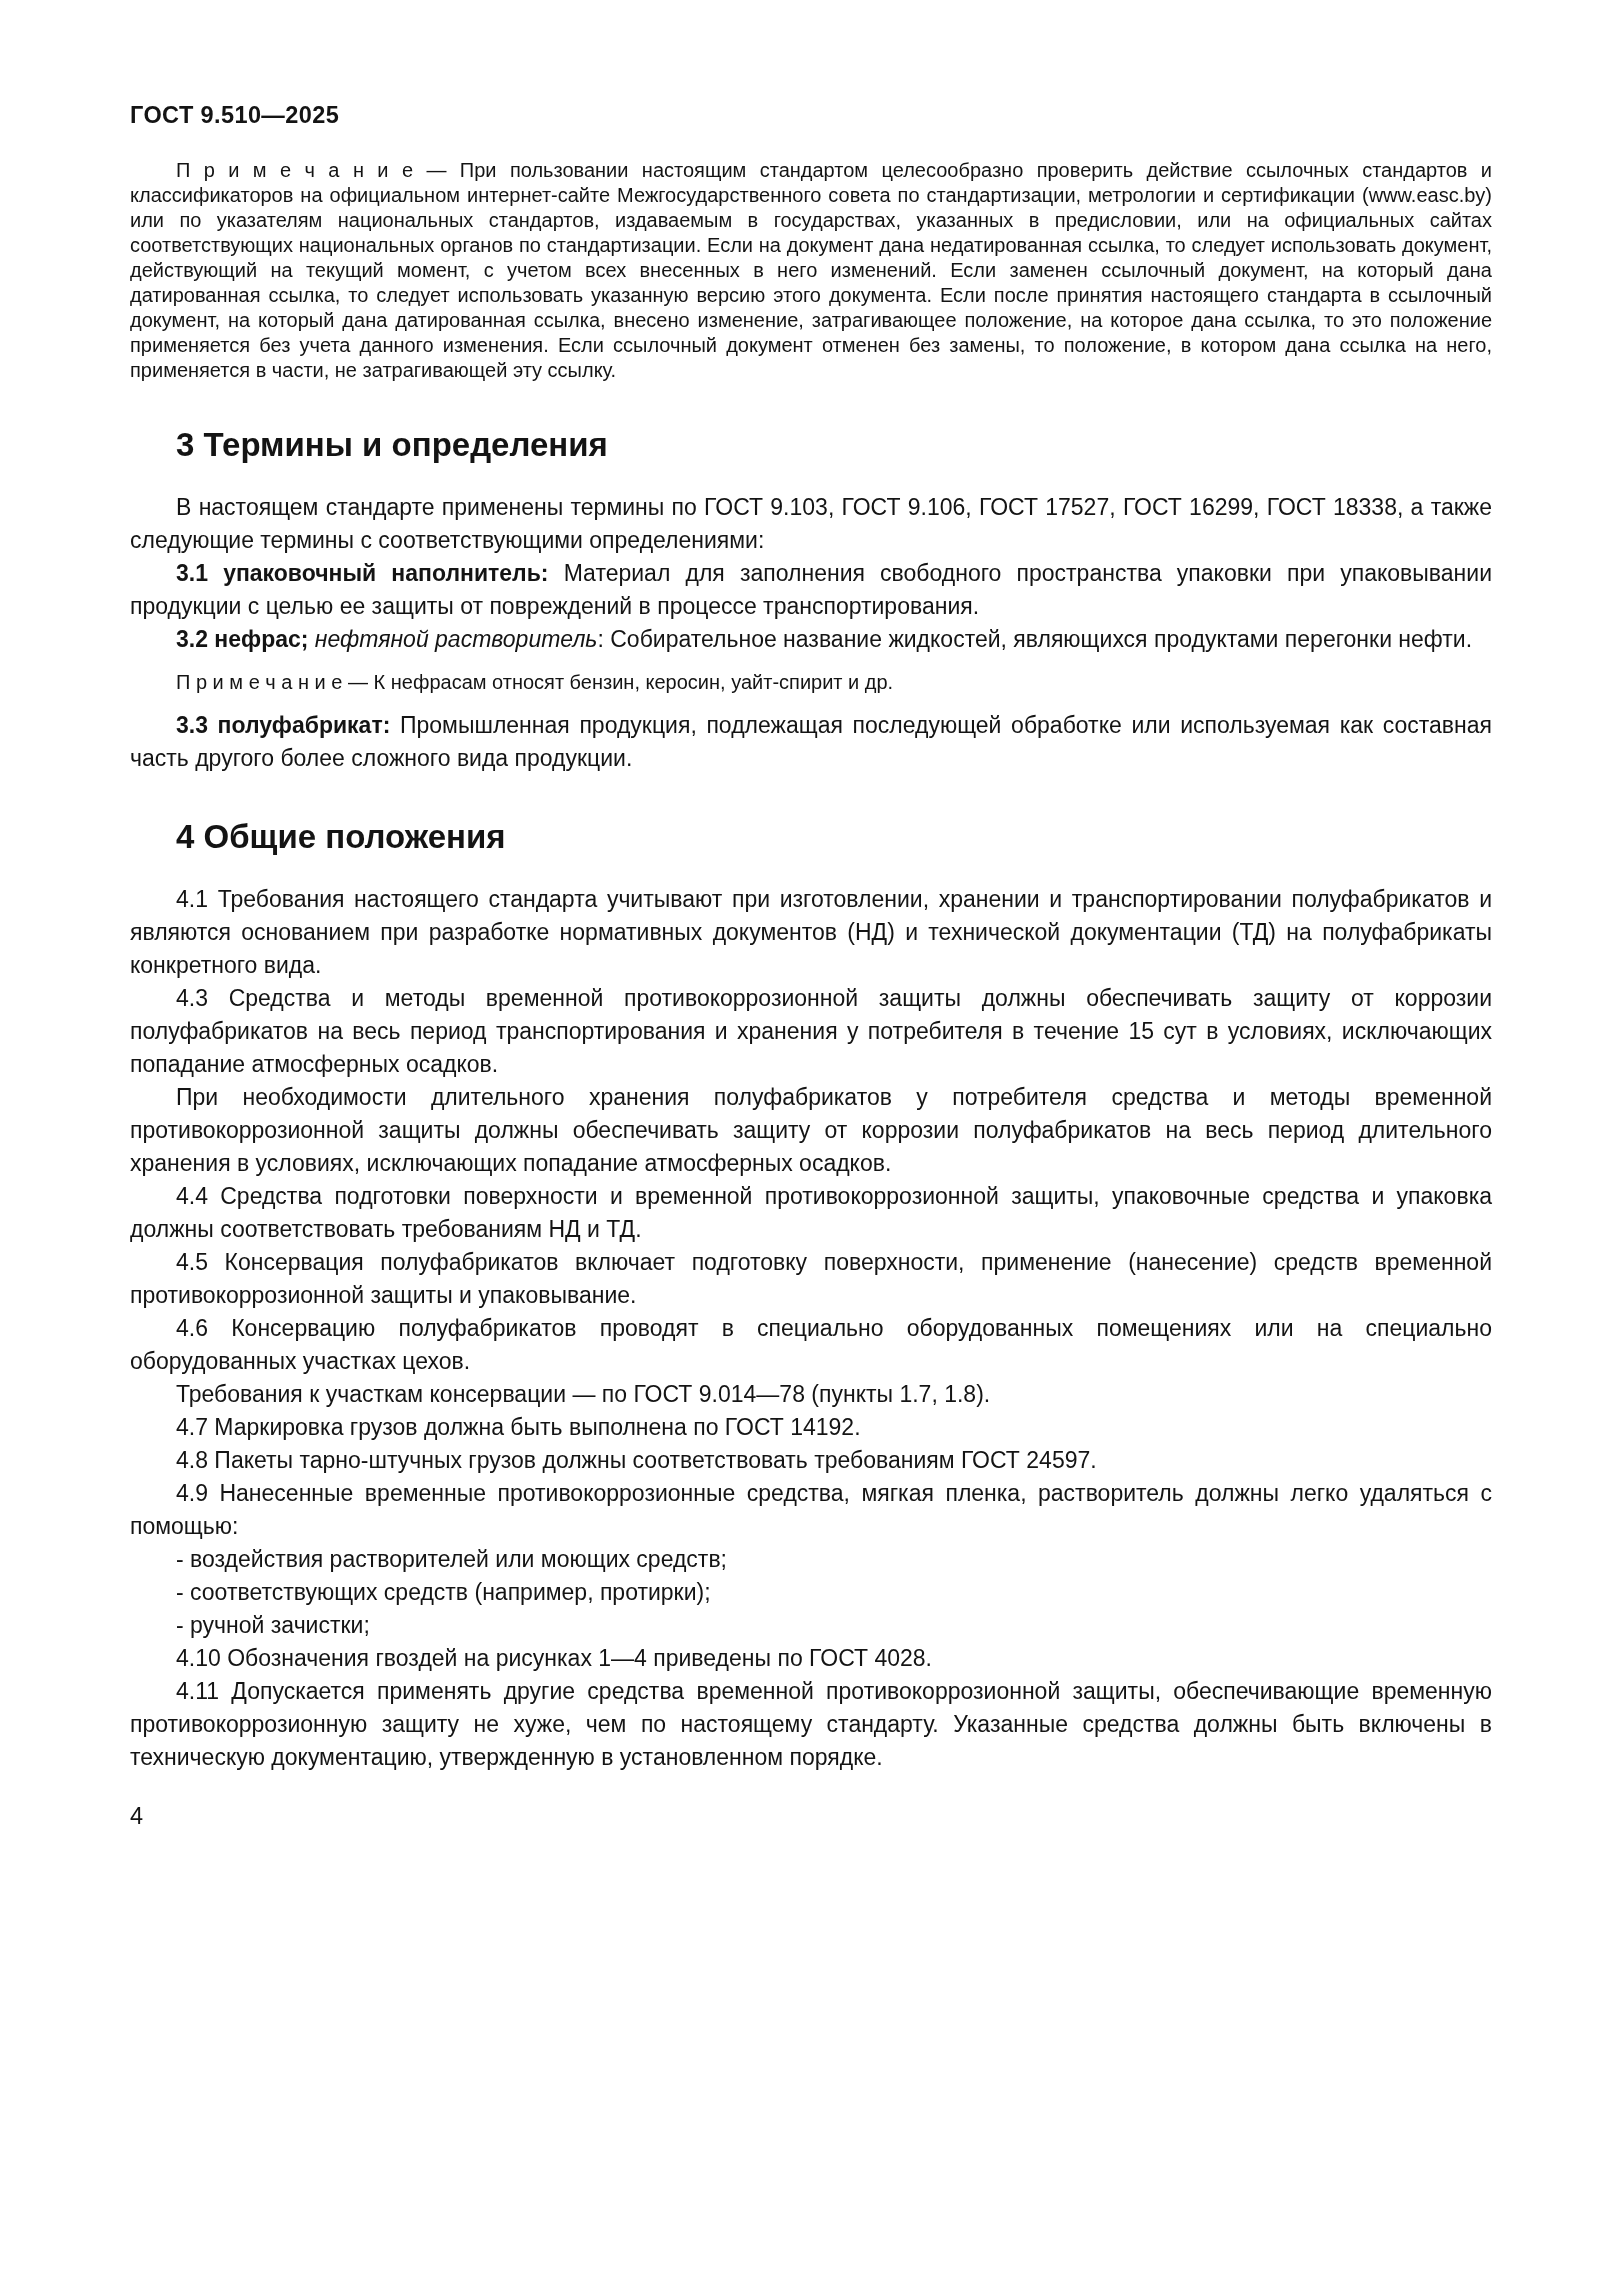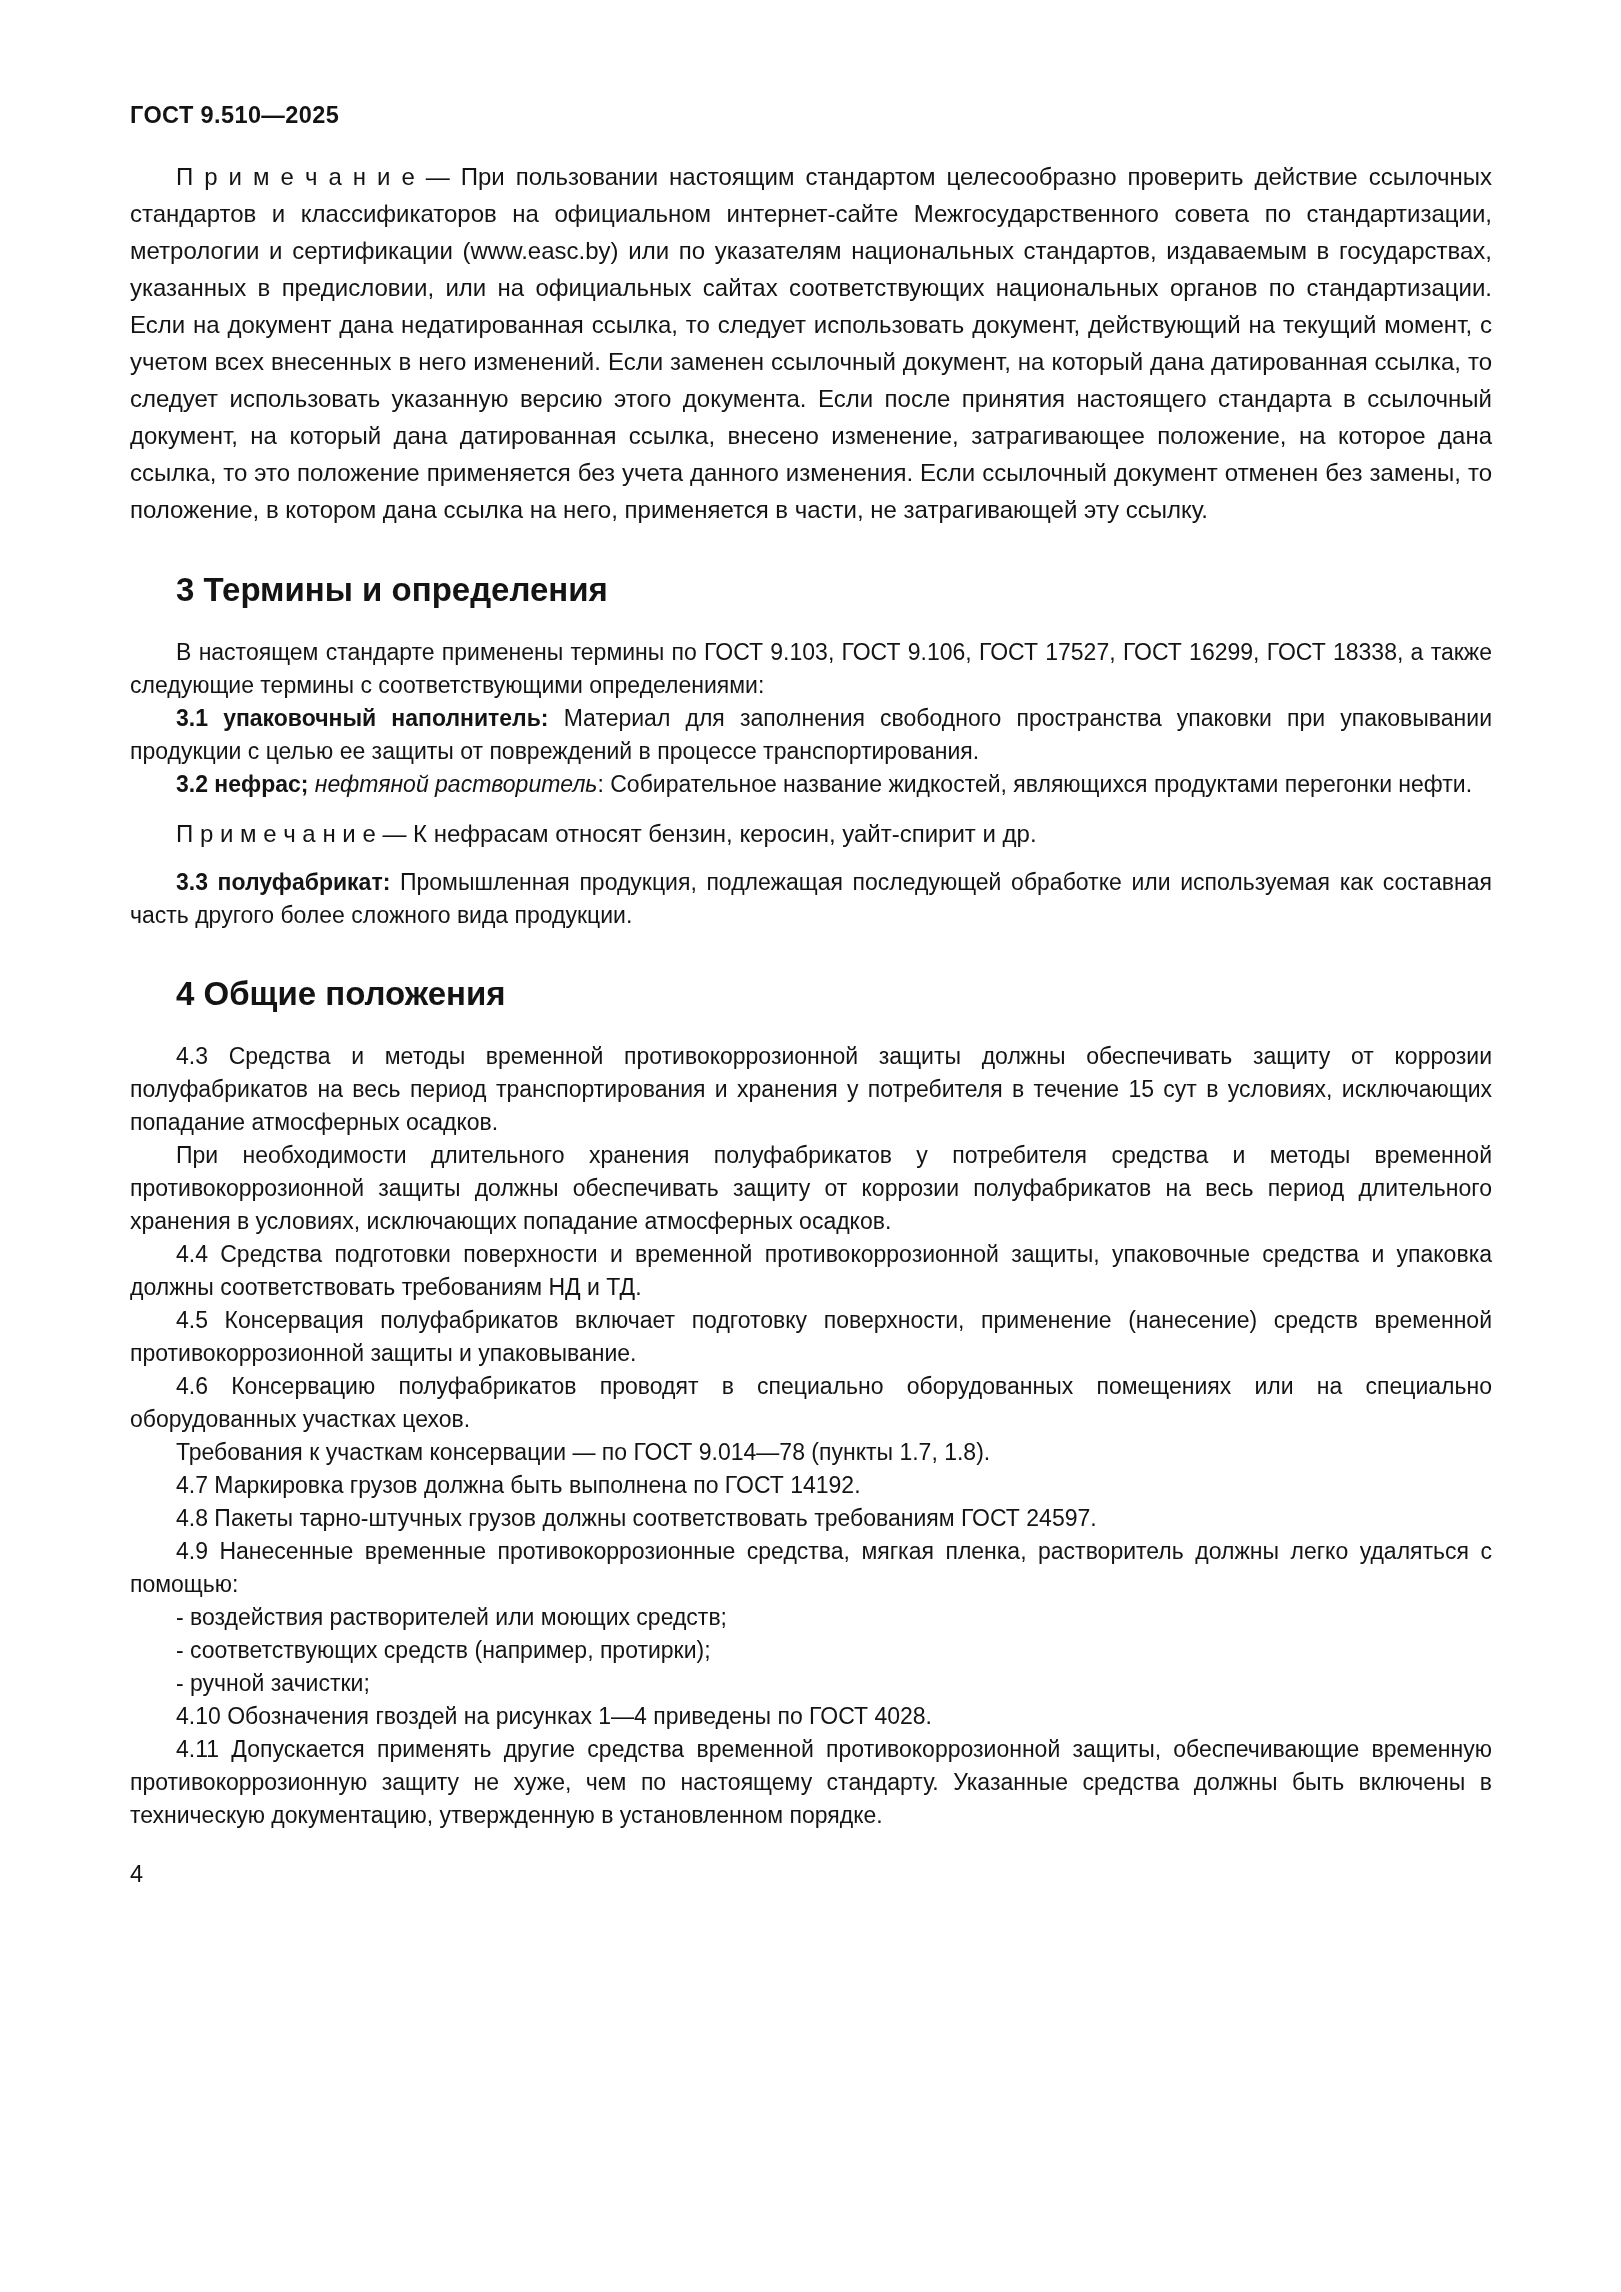--- a/index.html
+++ b/index.html
@@ -23,22 +23,22 @@
     font-size: 23.5px;
     font-weight: bold;
     letter-spacing: 0.4px;
     margin: 0 0 29px 0;
   }
   p {
     margin: 0;
     text-align: justify;
   }
   .note {
-    font-size: 24px;
-    line-height: 37px;
+    font-size: 20px;
+    line-height: 25px;
     text-indent: 46px;
   }
   .note-top {
     margin-top: 23.5px;
   }
   .body {
     font-size: 23px;
     line-height: 33px;
     text-indent: 46px;
   }
@@ -88,20 +88,21 @@
 
     <p class="body">
       <span class="bold">3.3 полуфабрикат:</span>
       <span>Промышленная продукция, подлежащая последующей обработке или используемая как составная часть другого более сложного вида продукции.</span>
     </p>
   </section>
 
   <section>
     <h2 class="heading">4 Общие положения</h2>
 
+    <p class="body">4.1 Требования настоящего стандарта учитывают при изготовлении, хранении и транспортировании полуфабрикатов и являются основанием при разработке нормативных документов (НД) и технической документации (ТД) на полуфабрикаты конкретного вида.</p>
     <p class="body">4.3 Средства и методы временной противокоррозионной защиты должны обеспечивать защиту от коррозии полуфабрикатов на весь период транспортирования и хранения у потребителя в течение 15 сут в условиях, исключающих попадание атмосферных осадков.</p>
     <p class="body">При необходимости длительного хранения полуфабрикатов у потребителя средства и методы временной противокоррозионной защиты должны обеспечивать защиту от коррозии полуфабрикатов на весь период длительного хранения в условиях, исключающих попадание атмосферных осадков.</p>
     <p class="body">4.4 Средства подготовки поверхности и временной противокоррозионной защиты, упаковочные средства и упаковка должны соответствовать требованиям НД и ТД.</p>
     <p class="body">4.5 Консервация полуфабрикатов включает подготовку поверхности, применение (нанесение) средств временной противокоррозионной защиты и упаковывание.</p>
     <p class="body">4.6 Консервацию полуфабрикатов проводят в специально оборудованных помещениях или на специально оборудованных участках цехов.</p>
     <p class="body">Требования к участкам консервации — по ГОСТ 9.014—78 (пункты 1.7, 1.8).</p>
     <p class="body">4.7 Маркировка грузов должна быть выполнена по ГОСТ 14192.</p>
     <p class="body">4.8 Пакеты тарно-штучных грузов должны соответствовать требованиям ГОСТ 24597.</p>
     <p class="body">4.9 Нанесенные временные противокоррозионные средства, мягкая пленка, растворитель должны легко удаляться с помощью:</p>
     <p class="body">- воздействия растворителей или моющих средств;</p>

